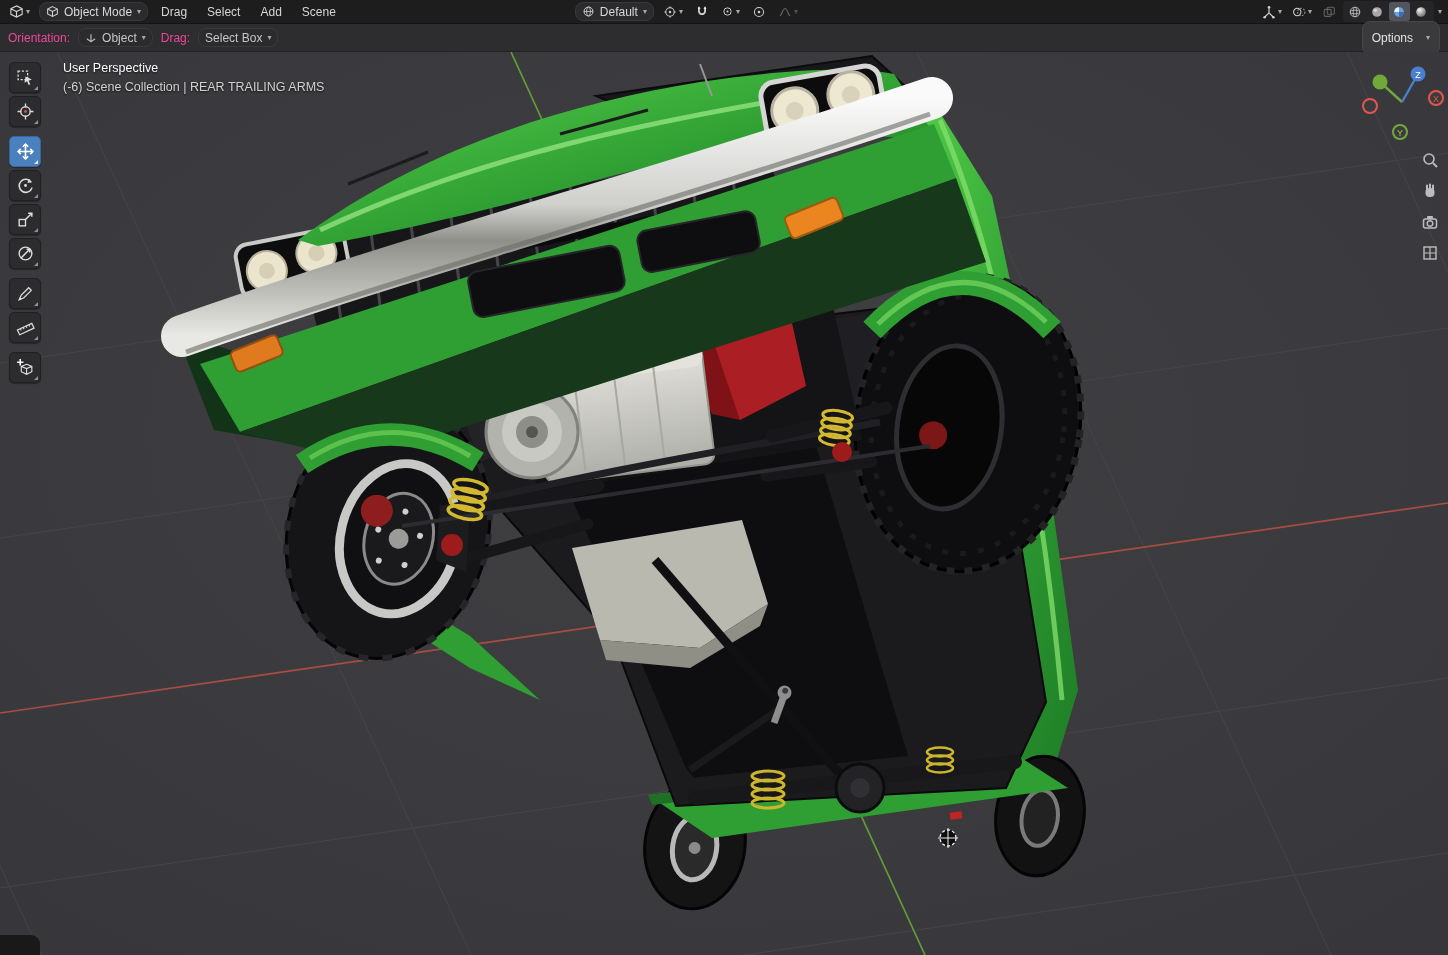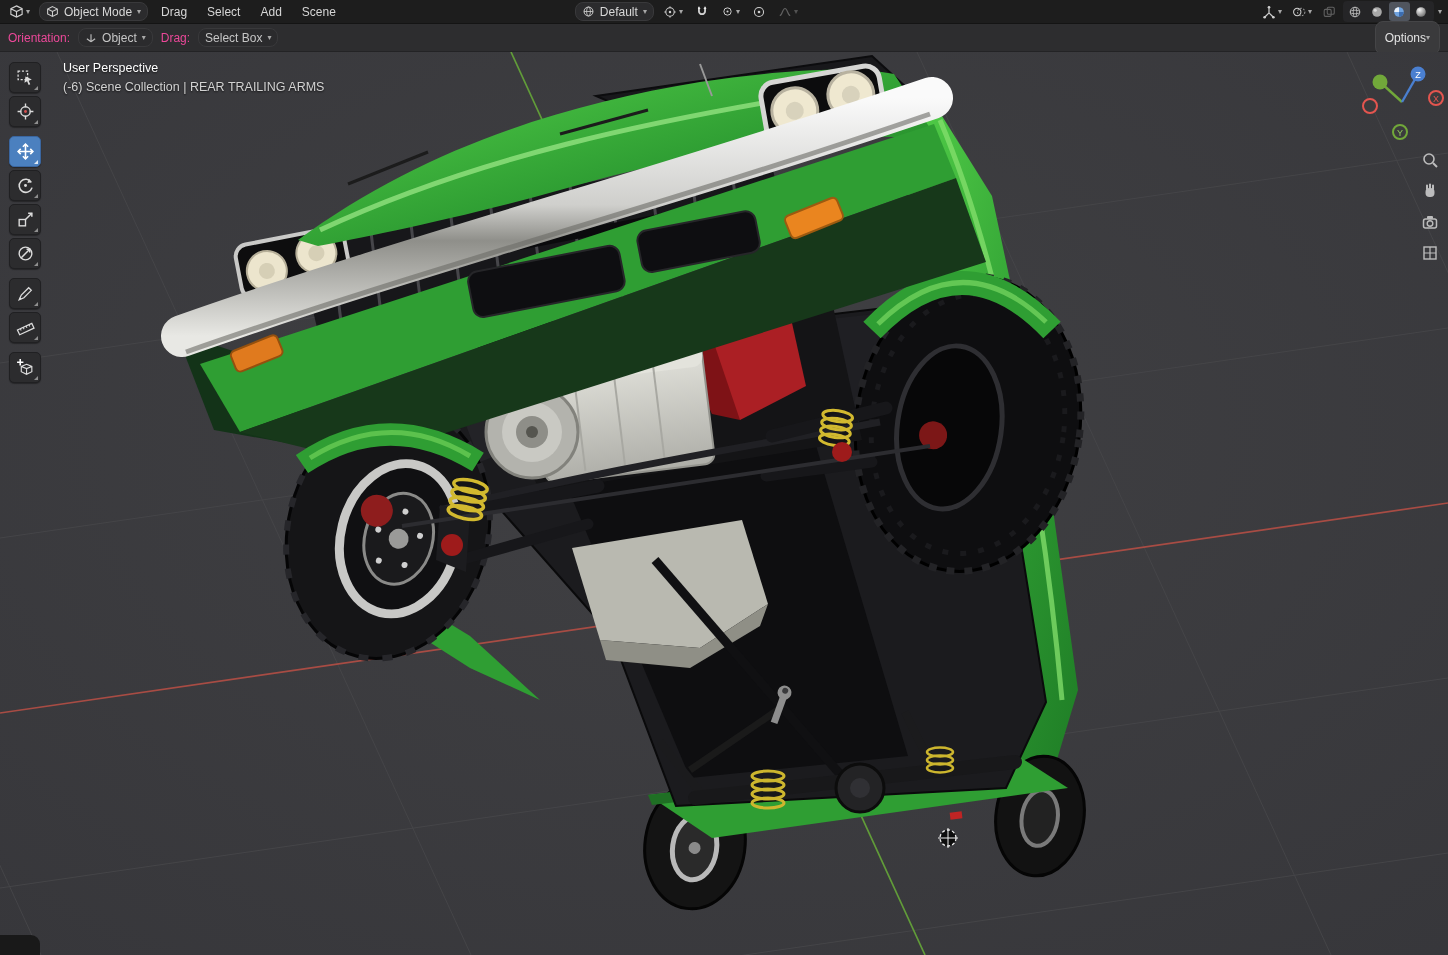--- a/index.html
+++ b/index.html
@@ -21,21 +21,21 @@
   .dim { opacity:.38; }
   .shadegrp { display:flex; align-items:center; background:#252527; border-radius:4px; padding:1px 2px; gap:1px; }
   .shadebtn { width:21px; height:19px; display:flex; align-items:center; justify-content:center; border-radius:3px; }
   .shadebtn.active { background:#50555e; }
   svg.ic { display:block; }
 
   
   .settings { height:28px; background:#2d2d2f; border-bottom:1px solid #232325;
     display:flex; align-items:center; padding:0 8px; gap:8px; font-size:12px; color:#c6c6c6; }
   .settings .lbl { color:#ec4899; }
-  .optbtn { display:inline-flex; align-items:center; gap:0; background:#3a3a3c;
+  .optbtn { display:inline-flex; align-items:center; gap:13px; background:#3a3a3c;
     border:1px solid #454547; border-radius:8px; height:20px; padding:16px 9px; color:#e2e2e2; }
 
   
   .viewport { position:relative; flex:1; overflow:hidden; background:#a16207; }
   .scene { position:absolute; inset:0; }
   .vp-label { position:absolute; left:63px; top:7px; font-size:12.5px; color:#ffffff;
     line-height:19px; text-shadow:0 1px 2px rgba(0,0,0,.7); }
   .vp-label .sub { color:#d2d2d2; }
 
   

